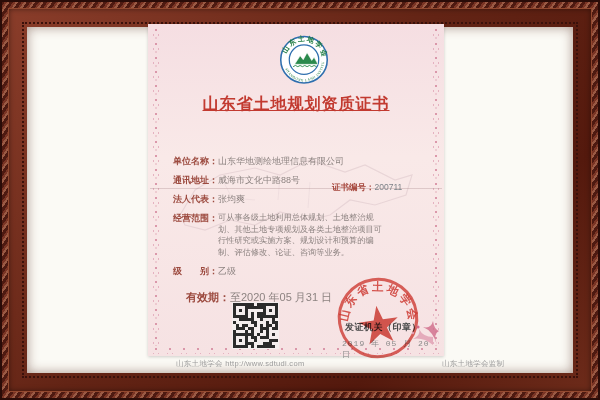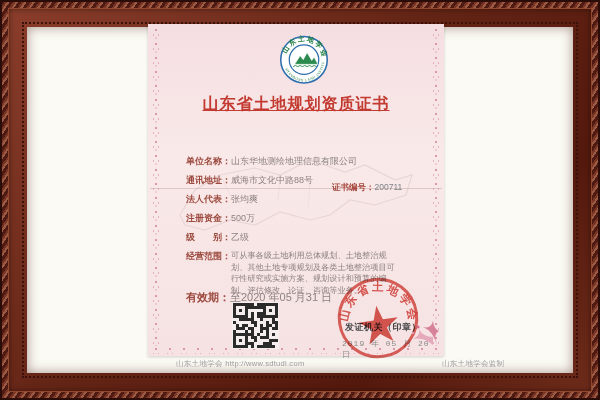--- a/index.html
+++ b/index.html
@@ -34,21 +34,21 @@
   .watermark{position:absolute;left:12px;top:96px;opacity:.55;}
   
   .emblem{position:absolute;top:6px;left:50%;margin-left:-23px;}
   
   .title{position:absolute;top:70px;left:0;width:100%;text-align:center;
       font-size:16px;font-weight:bold;color:#c23a30;letter-spacing:1px;text-decoration:underline;}
   .certno{position:absolute;top:110px;left:184px;font-size:8.5px;margin-top:48px;}
   .certno .lbl{color:#a5463c;font-weight:bold;}
   .certno .val{color:#7d8288;font-family:"Liberation Sans","DejaVu Sans",sans-serif;}
   
-  .fields{position:absolute;top:131px;left:38px;width:222px;font-size:9px;}
+  .fields{position:absolute;top:131px;left:25px;width:222px;font-size:9px;}
   .frow{margin-bottom:7px;line-height:12px;}
   .flabel{color:#9c4a3f;font-weight:bold;display:inline-block;vertical-align:top;white-space:nowrap;}
   .fvalue{color:#8d8381;font-family:"Liberation Sans","DejaVu Sans",sans-serif;}
   .scope .fvalue{display:inline-block;width:168px;font-size:8.2px;line-height:11.5px;}
   .validity{position:absolute;top:266px;left:38px;font-size:11px;}
   .validity .flabel{color:#9c4a3f;}
   
   .qr{position:absolute;left:84px;top:278px;background:#f4eeee;padding:1px;}
   .qr svg{display:block;fill:#2b2b2b;}
   
@@ -112,28 +112,25 @@
     <div class="fields">
       <div class="frow">
         <span class="flabel">单位名称：</span><span class="fvalue">山东华地测绘地理信息有限公司</span>
       </div>
       <div class="frow">
         <span class="flabel">通讯地址：</span><span class="fvalue">威海市文化中路88号</span>
       </div>
       <div class="frow">
         <span class="flabel">法人代表：</span><span class="fvalue">张均爽</span>
       </div>
-      <div class="frow">
-        <span class="flabel">注册资金：</span><span class="fvalue">500万</span>
-      </div>
-      <div class="frow">
-        <span class="flabel">级　　别：</span><span class="fvalue">乙级</span>
-      </div>
       <div class="frow scope">
         <span class="flabel">经营范围：</span><span class="fvalue">可从事各级土地利用总体规划、土地整治规划、其他土地专项规划及各类土地整治项目可行性研究或实施方案、规划设计和预算的编制、评估修改、论证、咨询等业务。</span>
+      </div>
+      <div class="frow">
+        <span class="flabel">级　　别：</span><span class="fvalue">乙级</span>
       </div>
     </div>
 
     <div class="validity">
       <span class="flabel">有效期：</span><span class="fvalue">至2020 年05 月31 日</span>
     </div>
 
     <div class="qr">
       <svg width="45" height="45" viewBox="0 0 45 45">
         <g class="modules">

